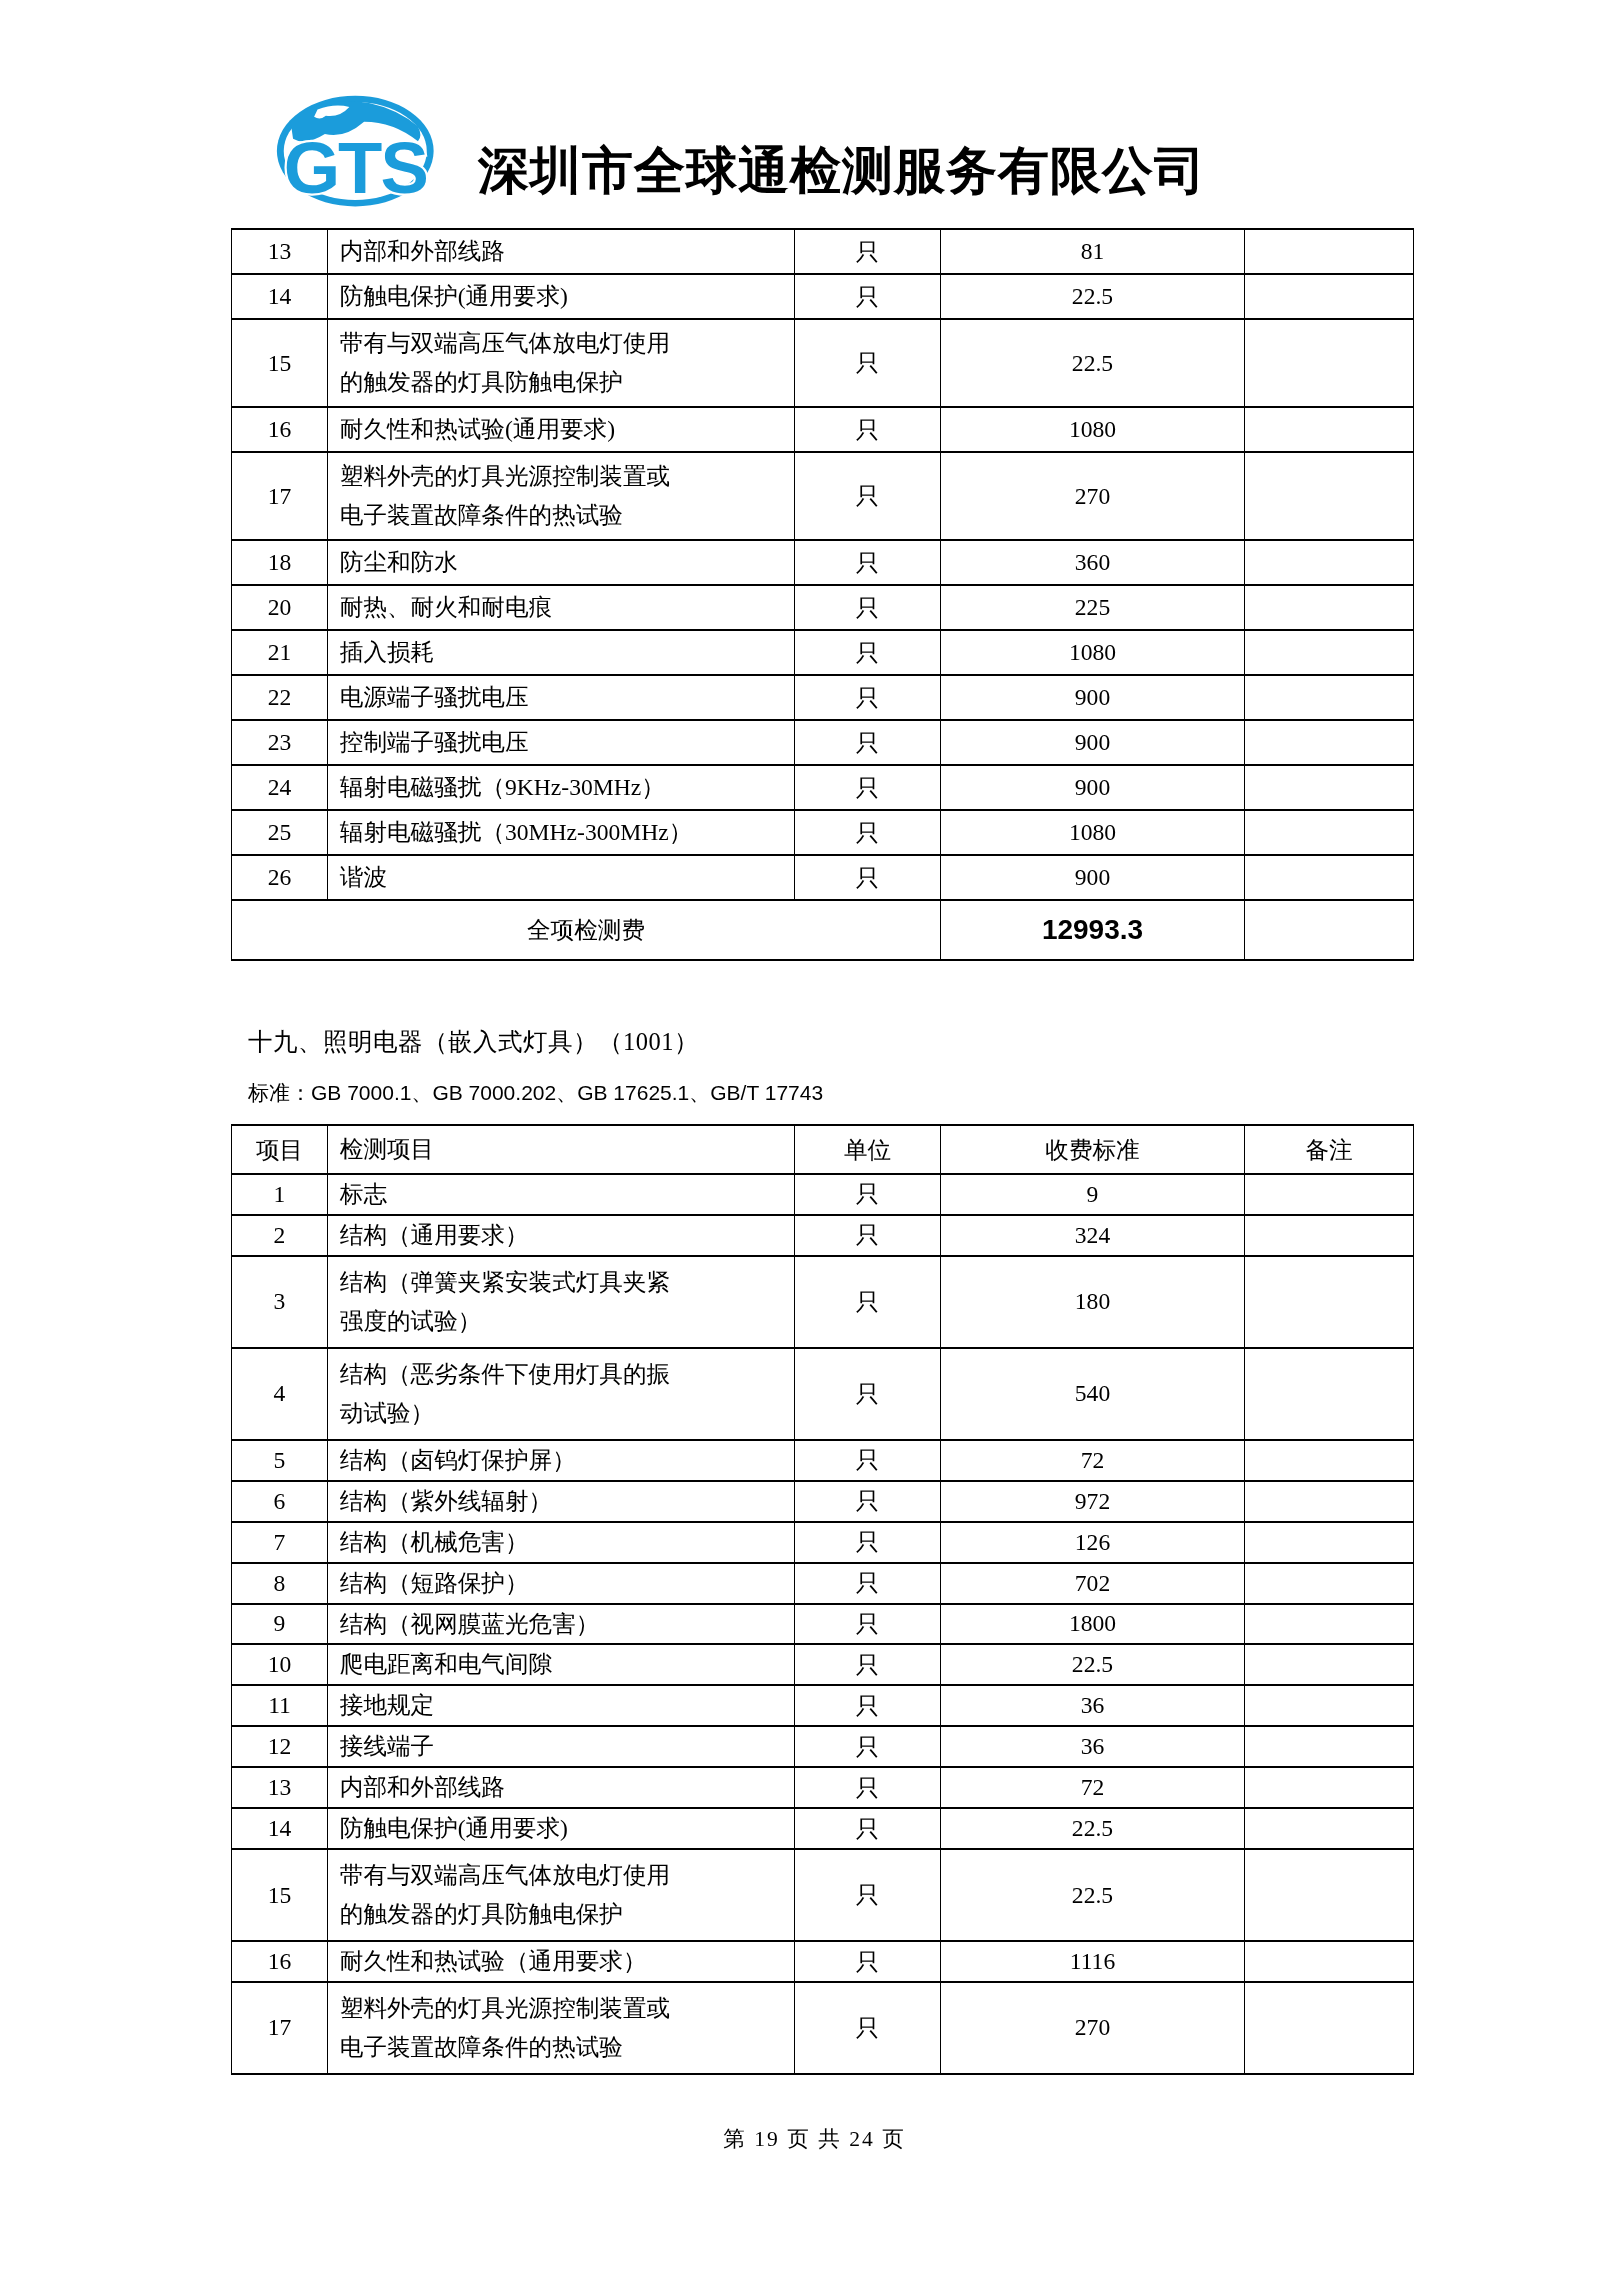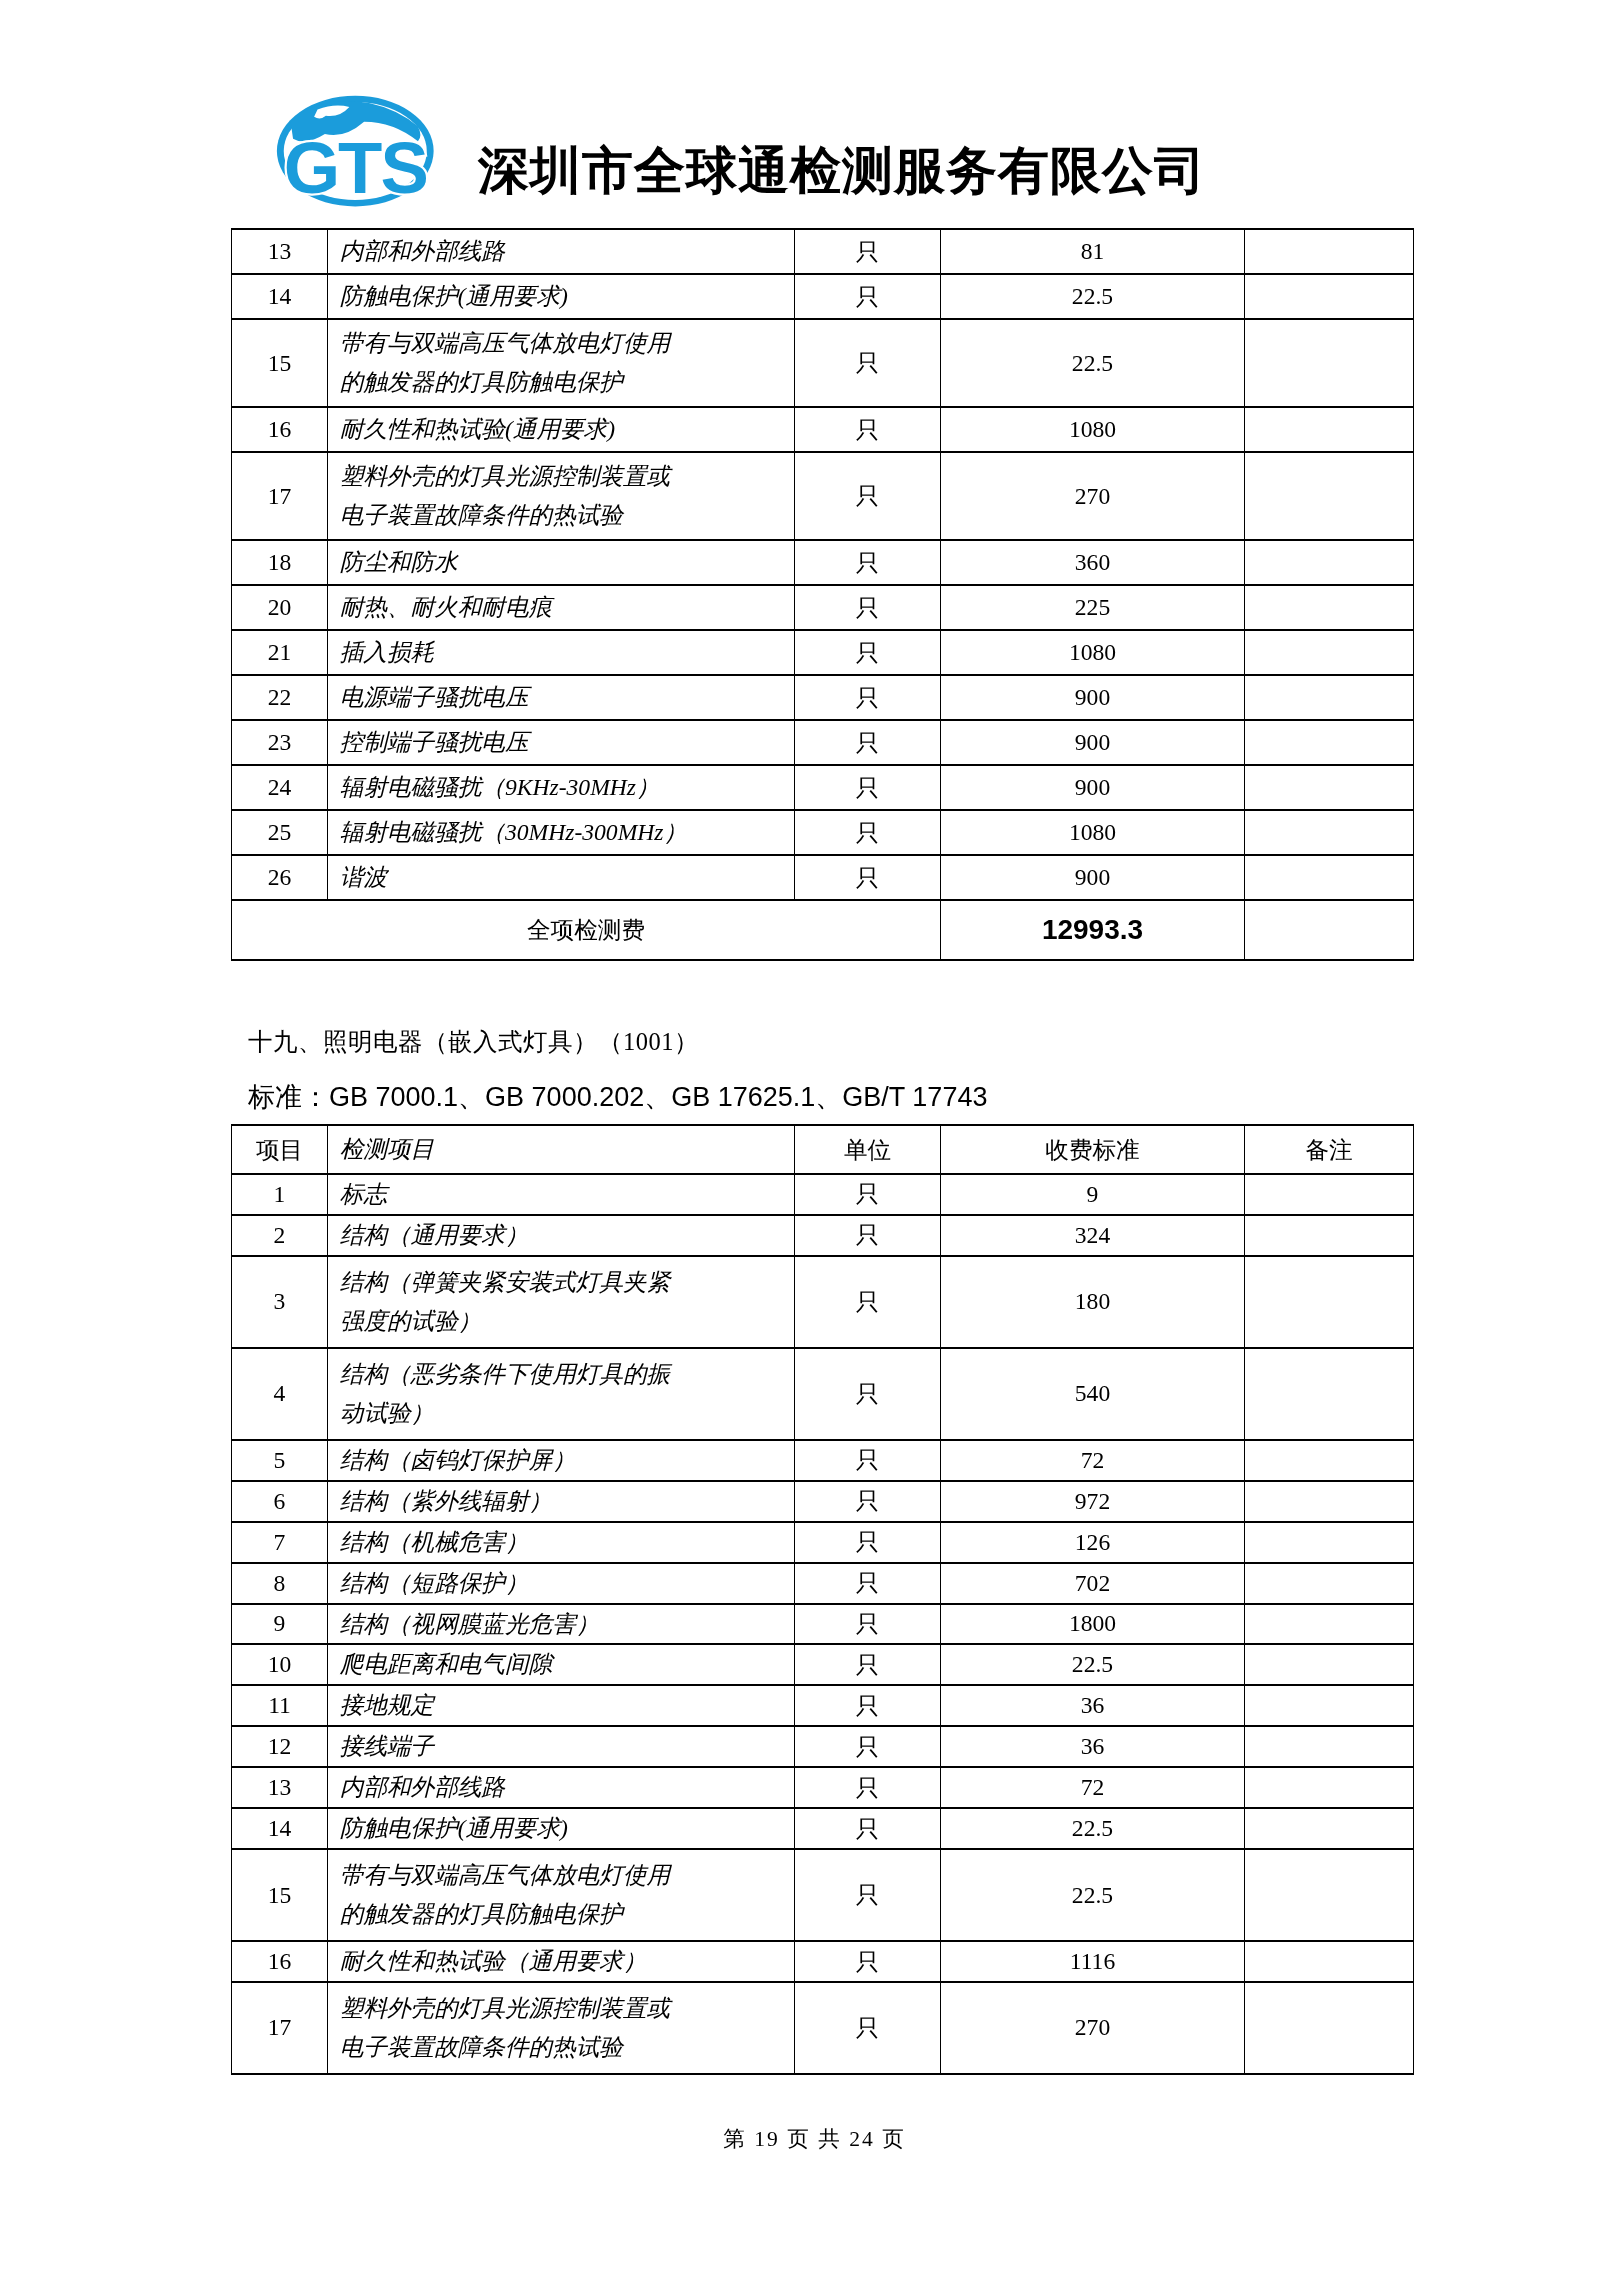--- a/index.html
+++ b/index.html
@@ -35,41 +35,41 @@
   td, th {
     border:1.5px solid #000;
     border-top:2.5px solid #000;
     border-bottom:2.5px solid #000;
     font-size:23.6px; font-weight:normal;
     text-align:center; vertical-align:middle;
     padding:0; overflow:hidden;
   }
   .item-name {
     text-align:left; padding-left:11.8px; padding-right:4.9px;
-    white-space:pre-line; line-height:1.65;font-style:italic;
+    white-space:pre-line; line-height:1.65;
   }
   #table1 tr.row  { height:45px; }
   #table1 tr.tall { height:88px; }
   #table2 tr.row  { height:40px; }
   #table2 tr.tall { height:92px; }
   #table2 thead tr { height:49px; }
   .total-row { height:60px; }
   .total-label { text-align:center; }
   .total-fee {
     font-family:"Liberation Sans","DejaVu Sans",sans-serif;
     font-weight:bold; font-size:28px;
   }
   
   .section-title {
     position:absolute; left:248px; top:1025px;
     font-size:24.5px; letter-spacing:0.5px; white-space:nowrap;
   }
   .standards-line {
     position:absolute; left:248px; top:1079px;
-    font-size:27px; white-space:nowrap;
+    font-size:21px; white-space:nowrap;
   }
   .sans { font-family:"Liberation Sans","DejaVu Sans",sans-serif; }
   
   .page-footer {
     position:absolute; left:3px; top:2124px; width:100%;
     text-align:center; font-size:21.6px; letter-spacing:2px;
   }
 </style>
 </head>
 <body>

